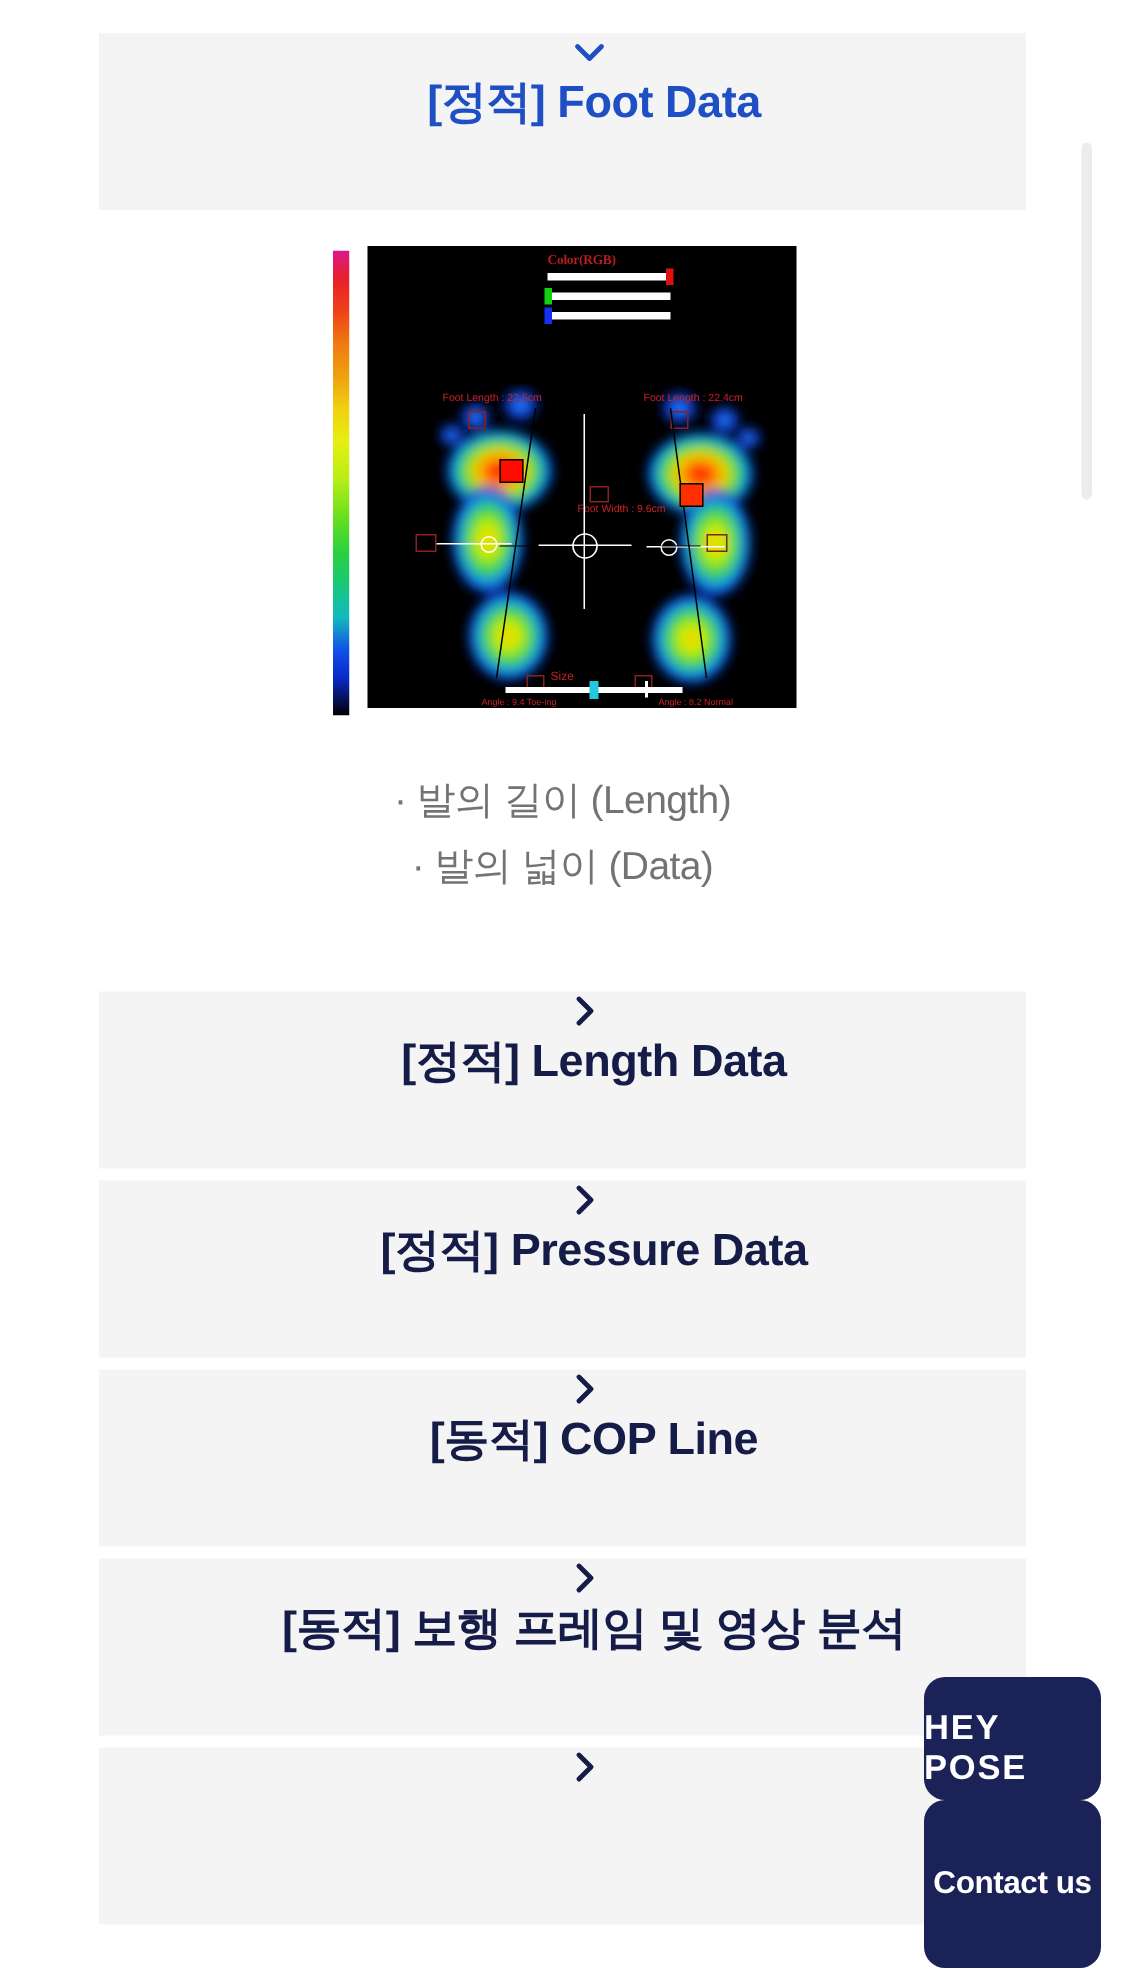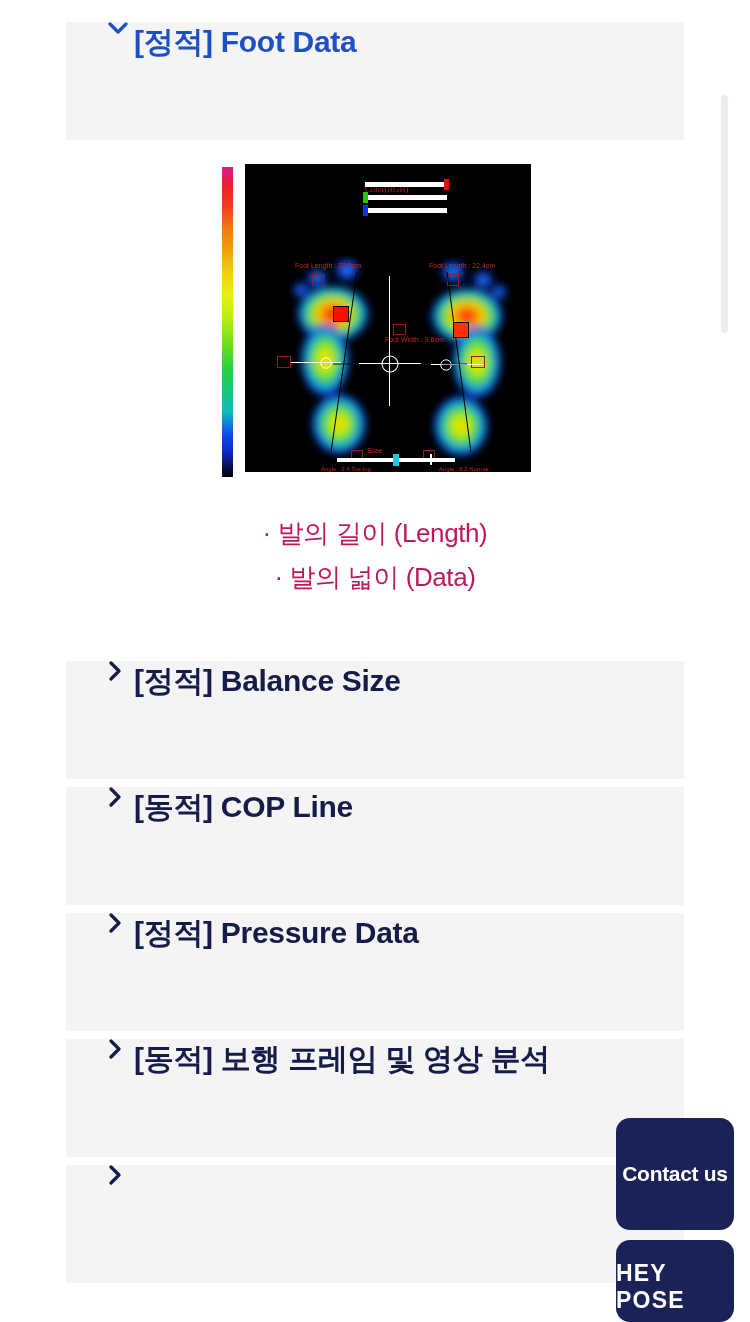--- a/index.html
+++ b/index.html
@@ -13,25 +13,26 @@
 
   
   .accordion { position:absolute; left:66px; top:22px; width:618px; }
   .panel {
     background:#f4f4f4;
     margin-bottom:8px;
     position:relative;
   }
   .panel.open { padding-bottom:0; }
   .panel-head {
-    display:flex; align-items:flex-start;
+    display:flex; align-items:center;
     height:118px;
     padding-left:42px;
     cursor:pointer;
     user-select:none;
+    flex-direction:column;
   }
   .panel.open .panel-head { height:118px; }
   .chev { width:26px; flex:0 0 26px; display:flex; align-items:center; justify-content:flex-start; }
   .chev svg { display:block; }
   .panel-title {
     font-size:30px;
     font-weight:700;
     letter-spacing:-0.3px;
     white-space:nowrap;
   }
@@ -56,22 +57,22 @@
     position:absolute; left:4px; top:2px; width:13px; height:312px;
     background:linear-gradient(to bottom,
       #d81b8c 0%, #e8202a 6%, #f0401a 13%,
       #f07a10 20%, #f0a010 27%, #f0d010 34%,
       #e8ee12 41%, #b8ee16 49%, #6ce01c 57%,
       #2ad040 65%, #18c87c 72%, #14b8c0 79%,
       #1050e8 86%, #0a28c8 92%, #000000 100%);
     border:1px solid #ffffff;
   }
   .fig-caption-rgb {
-    position:absolute; left:148px; top:20px;
-    color:#b81c1c; font-size:9px; font-weight:400;
+    position:absolute; left:148px; top:4px;
+    color:#b81c1c; font-size:9px; font-weight:700;
     font-family:"Liberation Serif","DejaVu Serif",serif;
     letter-spacing:-0.2px;
   }
   .rgb-slider { position:absolute; height:5px; background:#ffffff; }
   .rgb-handle { position:absolute; width:5px; height:11px; }
 
   .ann {
     position:absolute;
     color:#cc2222; font-size:7px;
     font-family:"Liberation Sans",sans-serif;
@@ -87,21 +88,21 @@
   .bullets {
     margin:34px 0 0 0;
     text-align:center;
     color:#3a3a3a;
   }
   .bullets .b {
     font-size:26px;
     line-height:1.68;
     letter-spacing:-0.4px;
     font-weight:400;
-    color:#be185d;
+    color:#737373;
   }
   .bullets-spacer { height:62px; }
 
   
   .scrollbar-track {
     position:absolute; right:22px; top:0; width:8px; height:1322px;
     background:transparent;
   }
   .scrollbar-thumb {
     position:absolute; right:22px; top:95px; width:7px; height:238px;
@@ -274,43 +275,43 @@
       <div class="bullets-spacer"></div>
     </div>
 
     <div class="panel closed">
       <div class="panel-head">
         <span class="chev">
           <svg width="13" height="20" viewBox="0 0 13 20">
             <path d="M3 2 L11 10 L3 18" stroke="#151c47" stroke-width="3.2" fill="none" stroke-linecap="round" stroke-linejoin="round"></path>
           </svg>
         </span>
-        <span class="panel-title">[정적] Balance Size</span>
+        <span class="panel-title">[정적] Length Data</span>
+      </div>
+    </div>
+
+    <div class="panel closed">
+      <div class="panel-head">
+        <span class="chev">
+          <svg width="13" height="20" viewBox="0 0 13 20">
+            <path d="M3 2 L11 10 L3 18" stroke="#151c47" stroke-width="3.2" fill="none" stroke-linecap="round" stroke-linejoin="round"></path>
+          </svg>
+        </span>
+        <span class="panel-title">[정적] Pressure Data</span>
       </div>
     </div>
 
     <div class="panel closed">
       <div class="panel-head">
         <span class="chev">
           <svg width="13" height="20" viewBox="0 0 13 20">
             <path d="M3 2 L11 10 L3 18" stroke="#151c47" stroke-width="3.2" fill="none" stroke-linecap="round" stroke-linejoin="round"></path>
           </svg>
         </span>
         <span class="panel-title">[동적] COP Line</span>
-      </div>
-    </div>
-
-    <div class="panel closed">
-      <div class="panel-head">
-        <span class="chev">
-          <svg width="13" height="20" viewBox="0 0 13 20">
-            <path d="M3 2 L11 10 L3 18" stroke="#151c47" stroke-width="3.2" fill="none" stroke-linecap="round" stroke-linejoin="round"></path>
-          </svg>
-        </span>
-        <span class="panel-title">[정적] Pressure Data</span>
       </div>
     </div>
 
     <div class="panel closed">
       <div class="panel-head">
         <span class="chev">
           <svg width="13" height="20" viewBox="0 0 13 20">
             <path d="M3 2 L11 10 L3 18" stroke="#151c47" stroke-width="3.2" fill="none" stroke-linecap="round" stroke-linejoin="round"></path>
           </svg>
         </span>
@@ -327,21 +328,21 @@
         </span>
       </div>
     </div>
 
   </div>
 
   <div class="scrollbar-track"></div>
   <div class="scrollbar-thumb"></div>
 
   <div class="float-col">
+    <div class="float-btn float-logo">
+      <span class="logo-text">HEY POSE</span>
+    </div>
     <div class="float-btn float-contact">
       <span>Contact us</span>
     </div>
-    <div class="float-btn float-logo">
-      <span class="logo-text">HEY POSE</span>
-    </div>
   </div>
 
 </div>
 
 </body></html>

